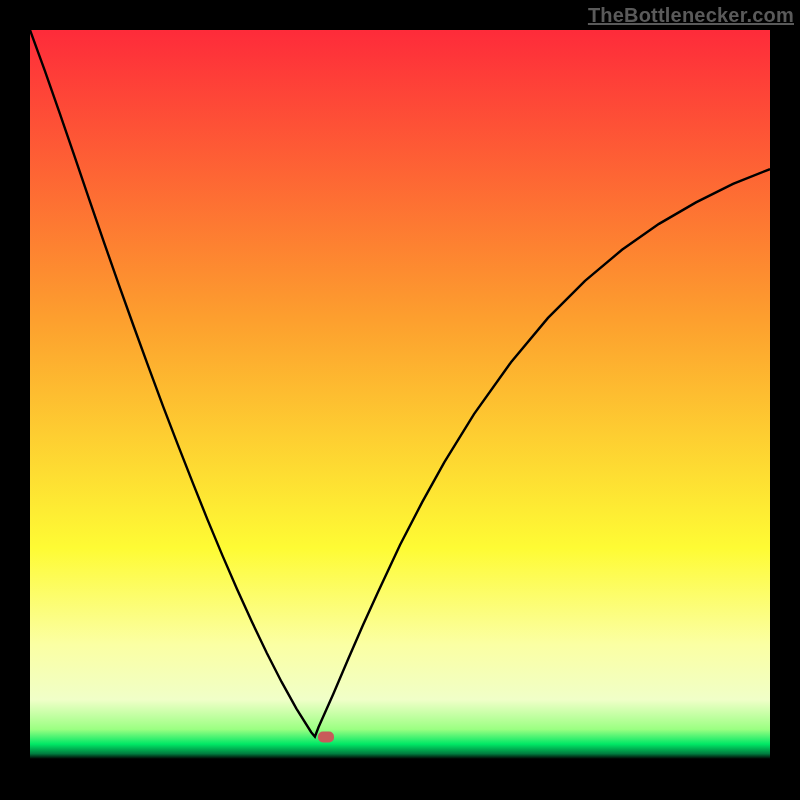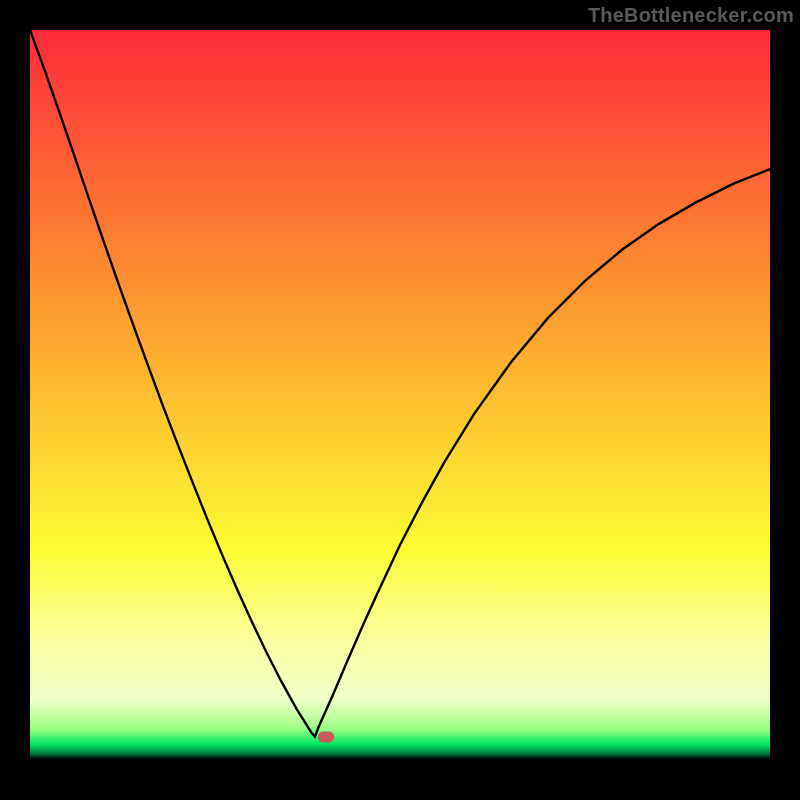--- a/index.html
+++ b/index.html
@@ -28,20 +28,21 @@
   }
   .watermark {
     position: absolute;
     top: 4px;
     right: 6px;
     font-size: 20px;
     font-weight: 600;
     color: #5a5a5a;
     letter-spacing: 0.2px;
     user-select: none;
+    text-decoration: underline;
   }
   .marker {
     position: absolute;
     width: 16px;
     height: 11px;
     background: #c85a5a;
     border-radius: 5px;
     transform: translate(-50%, -50%);
   }
 </style>

